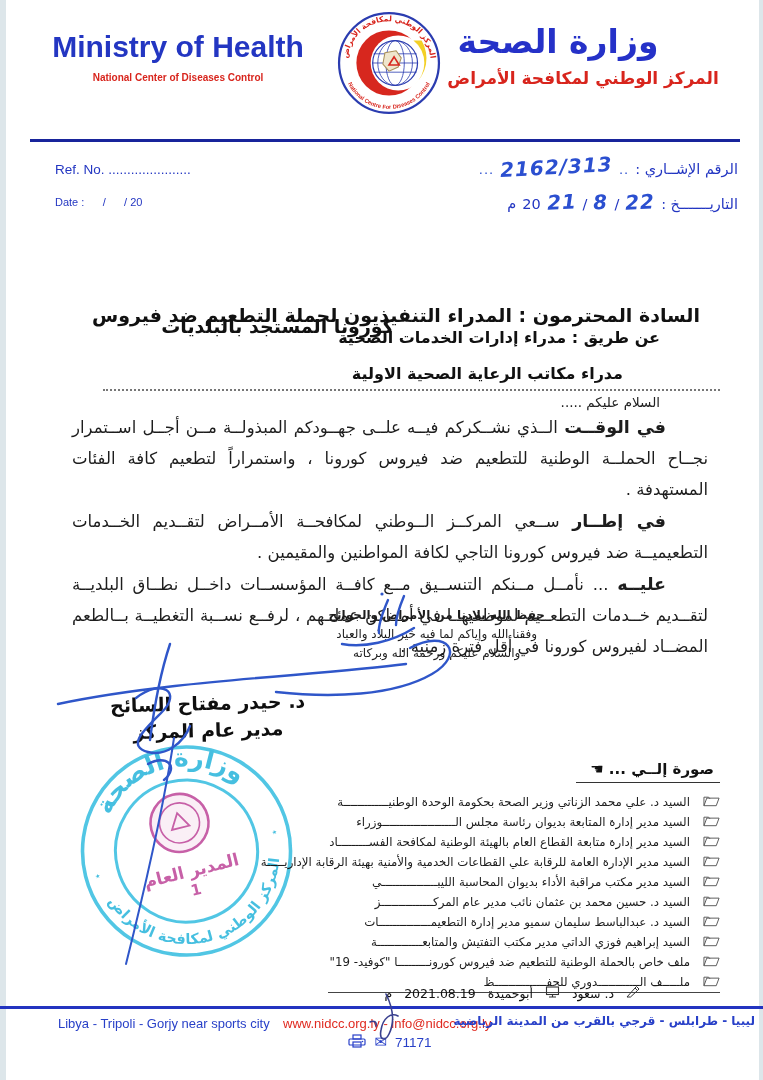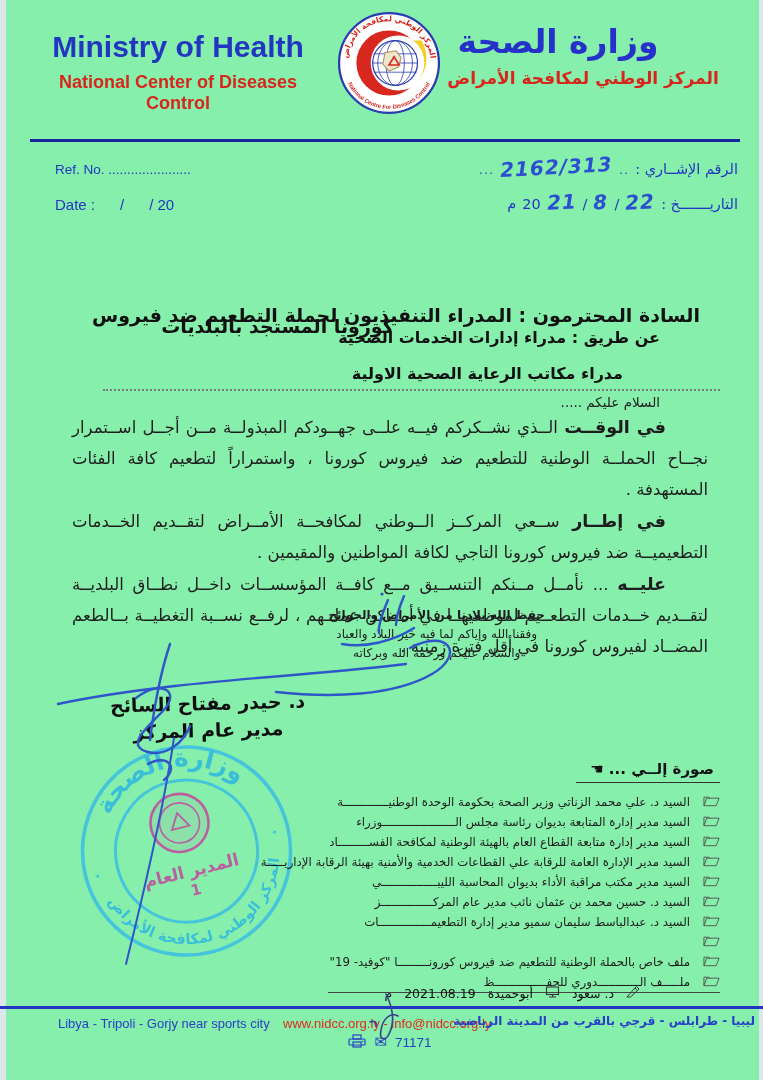--- a/index.html
+++ b/index.html
@@ -1,40 +1,40 @@
 <!DOCTYPE html>
 <html lang="ar"><head>
 <meta charset="utf-8">
 <style>
   html,body{margin:0;padding:0;}
   body{background:#d9e2e8;font-family:"DejaVu Sans",sans-serif;}
-  .page{position:relative;width:763px;height:1080px;background:#86efac;margin:0;overflow:hidden;}
+  .page{position:relative;width:763px;height:1080px;background:#ffffff;margin:0;overflow:hidden;}
   .edge{position:absolute;top:0;height:100%;background:#dde6ea;}
   .edge.left{left:0;width:6px;}
   .edge.right{right:0;width:4px;}
 
   
   .en-title{position:absolute;left:38px;top:30px;width:280px;text-align:center;
     font-family:"Liberation Sans",sans-serif;font-weight:bold;font-size:30px;color:#2531c8;}
   .en-sub{position:absolute;left:30px;top:72px;width:296px;text-align:center;
-    font-family:"Liberation Sans",sans-serif;font-weight:bold;font-size:18px;color:#d8251d;}
+    font-family:"Liberation Sans",sans-serif;font-weight:bold;font-size:10px;color:#d8251d;}
   .ar-title{position:absolute;right:80px;top:22px;width:250px;text-align:center;
     font-weight:bold;font-size:33px;color:#2531c8;direction:rtl;}
   .ar-sub{position:absolute;right:20px;top:68px;width:320px;text-align:center;
     font-weight:bold;font-size:17px;color:#d8251d;direction:rtl;}
   .logo{position:absolute;left:336px;top:10px;}
 
   .hr-head{position:absolute;top:139px;left:30px;width:710px;height:3px;background:#18249b;}
 
   
   .blue{color:#2336c2;}
   .ref-en{position:absolute;left:55px;top:162px;font-family:"Liberation Sans",sans-serif;
     font-size:13.5px;white-space:pre;}
   .date-en{position:absolute;left:55px;top:196px;font-family:"Liberation Sans",sans-serif;
-    font-size:15px;white-space:pre;}
+    font-size:11px;white-space:pre;}
   .ref-ar,.date-ar{position:absolute;right:25px;direction:rtl;display:flex;align-items:baseline;
     gap:6px;font-size:14.5px;color:#2336c2;}
   .ref-ar{top:155px;}
   .date-ar{top:190px;}
   .hw{font-style:italic;color:#2b4fd0;font-size:20px;letter-spacing:1px;
     transform:rotate(-3deg);font-weight:bold;}
   .dots-b{color:#2b4fd0;font-size:13px;letter-spacing:1px;}
 
   
   .subj{position:absolute;direction:rtl;color:#111;font-weight:bold;white-space:nowrap;}
@@ -262,20 +262,21 @@
             <path d="M1,12 L4,4 h13 l-3,8 z" fill="none" stroke="#555" stroke-width="1"></path>
             <path d="M1,12 V3 h5 l1.5,1.8" fill="none" stroke="#555" stroke-width="1"></path>
           </svg></span>
       <span>السيد د. عبدالباسط سليمان سميو مدير إدارة التطعيمـــــــــــــــات</span>
     </div>
     <div class="cc-item">
       <span class="folder"><svg width="17" height="13" viewBox="0 0 18 13">
             <path d="M1,12 L4,4 h13 l-3,8 z" fill="none" stroke="#555" stroke-width="1"></path>
             <path d="M1,12 V3 h5 l1.5,1.8" fill="none" stroke="#555" stroke-width="1"></path>
           </svg></span>
+      <span>السيد إبراهيم فوزي الداتي مدير مكتب التفتيش والمتابعـــــــــــــة</span>
     </div>
     <div class="cc-item">
       <span class="folder"><svg width="17" height="13" viewBox="0 0 18 13">
             <path d="M1,12 L4,4 h13 l-3,8 z" fill="none" stroke="#555" stroke-width="1"></path>
             <path d="M1,12 V3 h5 l1.5,1.8" fill="none" stroke="#555" stroke-width="1"></path>
           </svg></span>
       <span>ملف خاص بالحملة الوطنية للتطعيم ضد فيروس كورونـــــــــا "كوفيد- 19"</span>
     </div>
     <div class="cc-item">
       <span class="folder"><svg width="17" height="13" viewBox="0 0 18 13">

